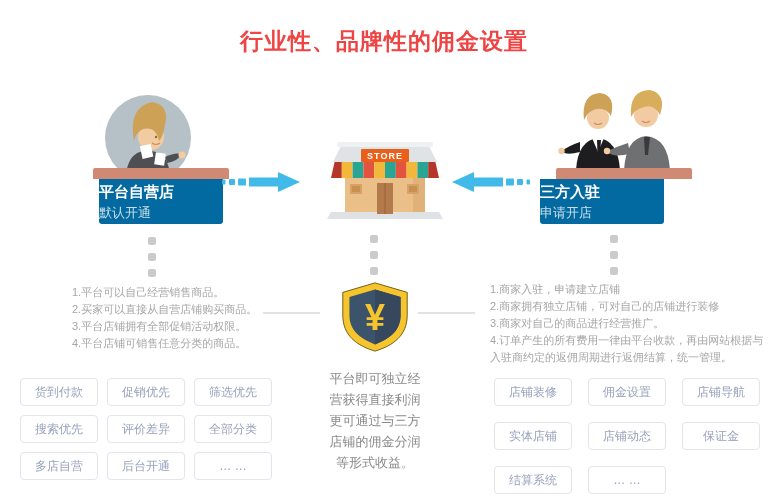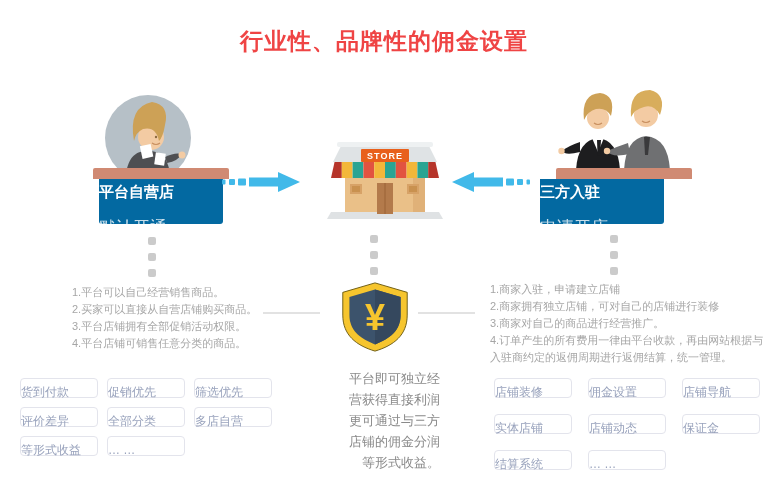--- a/index.html
+++ b/index.html
@@ -4,29 +4,29 @@
 <style>
   html,body{margin:0;padding:0;background:#fff;}
   .stage{position:relative;width:768px;height:500px;background:#ffffff;overflow:hidden;
          font-family:"Liberation Sans","DejaVu Sans",sans-serif;}
   .abs{position:absolute;}
   .title{left:0;right:0;top:26px;text-align:center;font-size:23px;font-weight:bold;color:#ef4444;letter-spacing:1px;}
   .caption{left:318px;top:99px;width:110px;text-align:center;font-size:13px;color:#9a9a9a;line-height:17px;}
   .podium-lip{height:11px;background:#d08a73;border-radius:2px 2px 0 0;}
   .podium-body{background:#0369a1;border-radius:0 0 3px 3px;text-align:left;}
   .podium-label{font-size:15px;font-weight:bold;color:#ffffff;padding-top:4px;}
-  .podium-sub{font-size:17px;color:rgba(255,255,255,0.78);margin-top:14px;}
+  .podium-sub{font-size:13px;color:rgba(255,255,255,0.78);margin-top:2px;}
   .dots{display:flex;flex-direction:column;gap:8px;}
   .dot{width:8px;height:8px;background:#cbcbcb;border-radius:2px;}
   .notes{font-size:11px;color:#a6a6a6;line-height:17px;}
   .hline{height:2px;background:#e2e2e2;}
-  .summary{left:310px;top:368px;width:130px;text-align:right;font-size:13px;color:#8a8a8a;line-height:21px;}
+  .summary{left:310px;top:368px;width:130px;text-align:center;font-size:13px;color:#8a8a8a;line-height:21px;}
   .grid{display:grid;grid-template-columns:repeat(3,78px);gap:9px;}
-  .btn{height:20px;line-height:26px;box-sizing:border-box;background:#fff;border:1px solid #e3e4ec;
-       border-radius:4px;text-align:left;font-size:12px;color:#98a2bc;cursor:pointer;}
+  .btn{height:28px;line-height:26px;box-sizing:border-box;background:#fff;border:1px solid #e3e4ec;
+       border-radius:4px;text-align:center;font-size:12px;color:#98a2bc;cursor:pointer;}
 </style>
 </head>
 <body>
 
 <div class="stage">
 
   <div class="abs title">行业性、品牌性的佣金设置</div>
 
   <svg class="abs" style="left:105px;top:95px;" width="86" height="86" viewBox="0 0 86 86">
     <clipPath id="cir1">
@@ -174,24 +174,25 @@
     <div>营获得直接利润</div>
     <div>更可通过与三方</div>
     <div>店铺的佣金分润</div>
     <div>等形式收益。</div>
   </div>
 
   <div class="abs grid" style="left:20px;top:378px;">
     <div class="btn">货到付款</div>
     <div class="btn">促销优先</div>
     <div class="btn">筛选优先</div>
+    <div class="btn">搜索优先</div>
     <div class="btn">评价差异</div>
     <div class="btn">全部分类</div>
     <div class="btn">多店自营</div>
-    <div class="btn">等形式收益</div>
+    <div class="btn">后台开通</div>
     <div class="btn">… …</div>
   </div>
 
   <div class="abs grid" style="left:494px;top:378px;gap:16px;">
     <div class="btn">店铺装修</div>
     <div class="btn">佣金设置</div>
     <div class="btn">店铺导航</div>
     <div class="btn">实体店铺</div>
     <div class="btn">店铺动态</div>
     <div class="btn">保证金</div>

